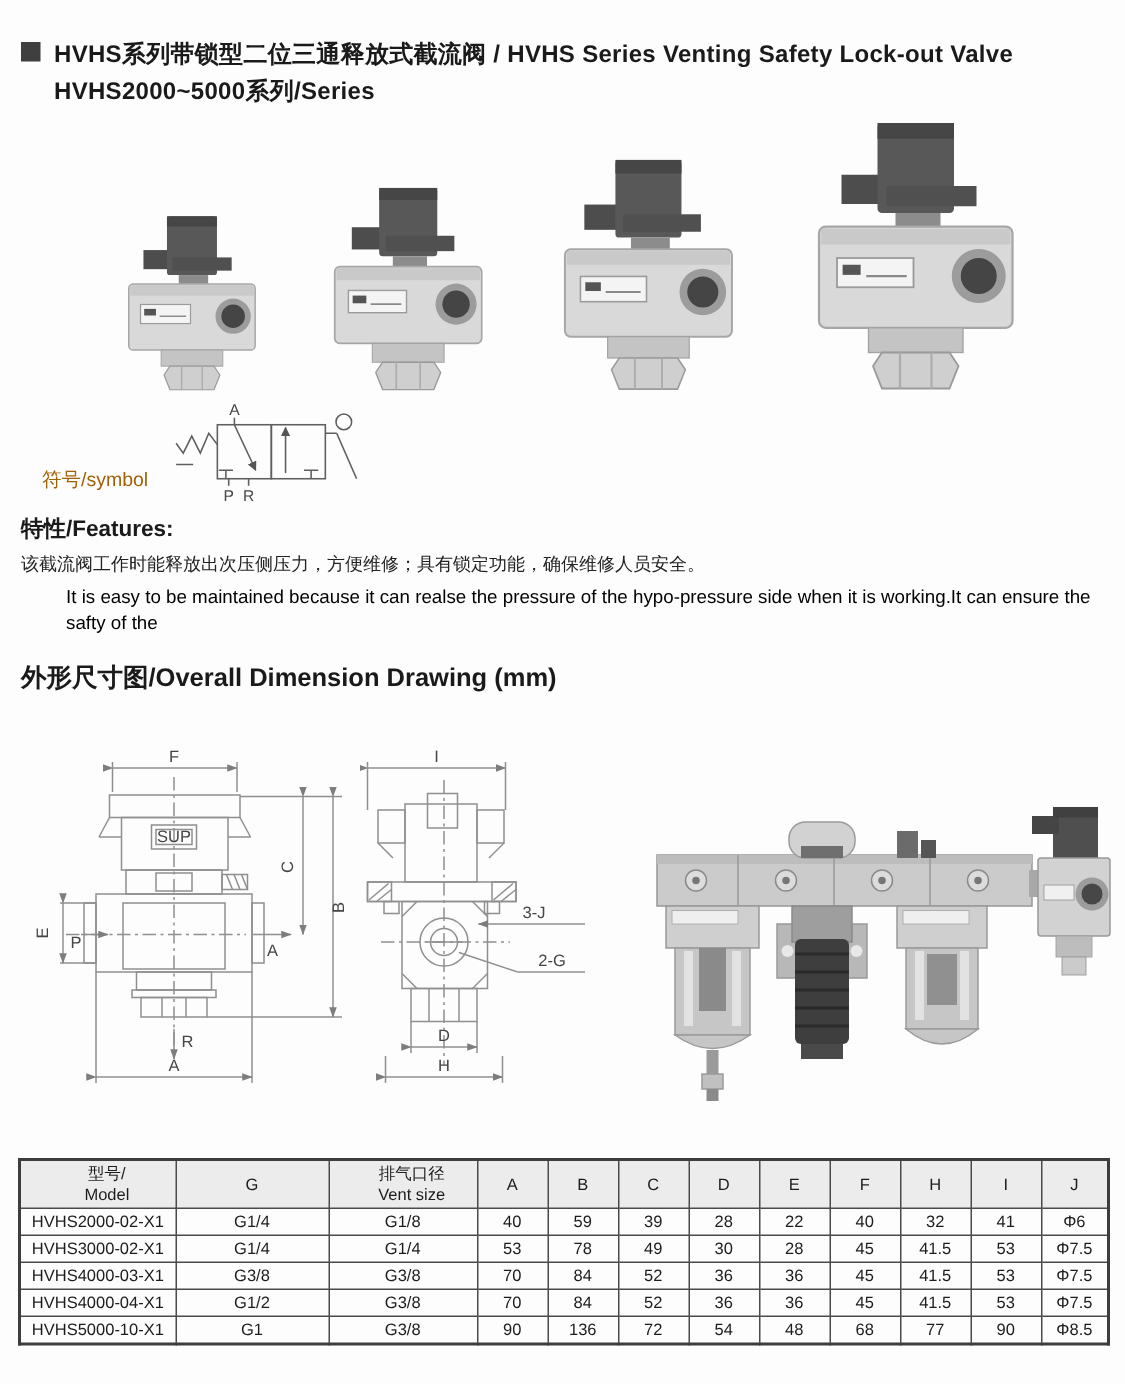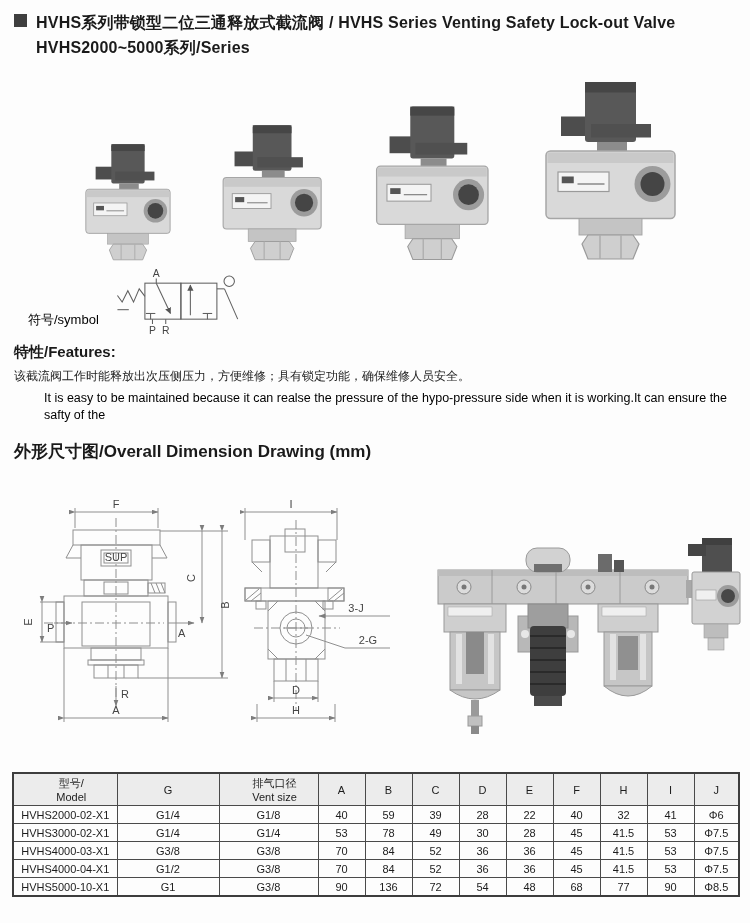--- a/index.html
+++ b/index.html
@@ -1,30 +1,30 @@
 <!DOCTYPE html>
 <html><head>
 <meta charset="utf-8">
 <style>
   html,body{margin:0;padding:0;background:#ffffff;}
   .page{
     position:relative;width:750px;height:923px;background:#fdfdfd;
     font-family:"Liberation Sans","DejaVu Sans",sans-serif;color:#1a1a1a;overflow:hidden;
   }
   
-  .title-block{position:absolute;top:10px;left:14px;display:flex;align-items:flex-start;}
+  .title-block{position:absolute;top:24px;left:14px;display:flex;align-items:flex-start;}
   .bullet{display:inline-block;width:13px;height:13px;background:#3f3f3f;margin:4px 9px 0 0;flex:0 0 auto;}
   .title-lines{font-size:16px;font-weight:bold;line-height:25px;letter-spacing:0.2px;}
   
   .photos-row{position:absolute;top:76px;left:78px;width:640px;height:186px;
     display:flex;align-items:flex-end;gap:38px;}
   .valve{display:block;}
   
   .symbol-row{position:absolute;top:268px;left:28px;display:flex;align-items:center;gap:14px;}
-  .symbol-label{font-size:13px;color:#000000;margin-top:32px;}
+  .symbol-label{font-size:13px;color:#a16207;margin-top:32px;}
   
   .features{position:absolute;top:343px;left:14px;width:724px;}
   .features-heading{font-size:15px;font-weight:bold;margin-bottom:6px;}
   .features-zh{font-size:12px;margin-bottom:5px;color:#222;}
   .features-en{font-size:12.5px;line-height:17px;color:#000000;}
   .features-en .l1{padding-left:30px;}
   
   .dim-heading{position:absolute;top:440px;left:14px;font-size:17px;font-weight:bold;}
   .drawings{position:absolute;top:480px;left:0;width:750px;height:290px;}
   .front-view{position:absolute;left:16px;top:18px;}

